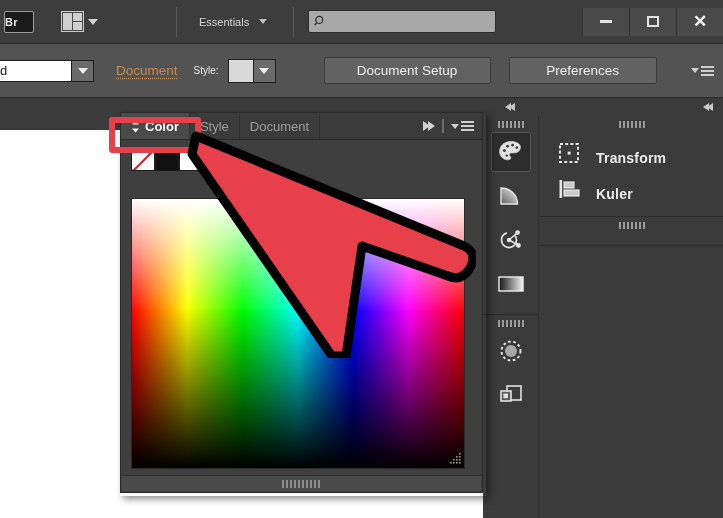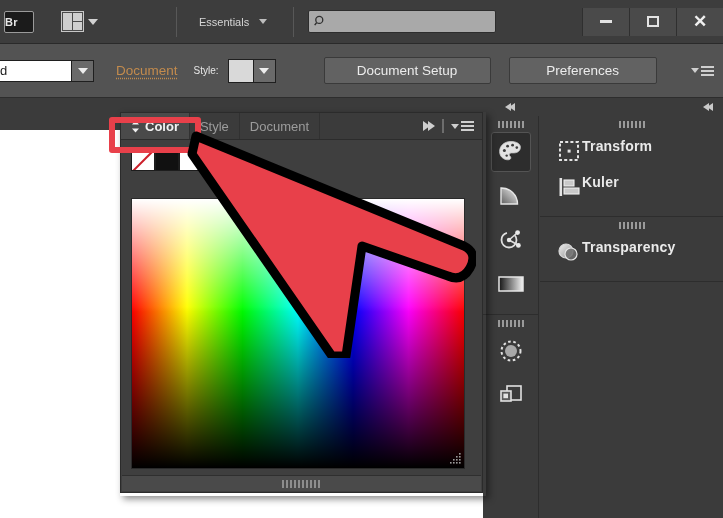--- a/index.html
+++ b/index.html
@@ -246,21 +246,21 @@
   }
   .rail-btn.sel { background: #2d2d2d; border: 1px solid #545454; }
 
   .panel-col {
     position: absolute; left: 57px; top: 18px; right: 0; bottom: 0;
     background: #3b3b3b;
   }
   .pgroup { border-bottom: 1px solid #2d2d2d; padding-bottom: 10px; }
   .pgrip { display: flex; justify-content: center; padding: 5px 0 6px; }
   .prow {
-    display: flex; align-items: flex-start; 
+    display: flex; align-items: flex-end; gap: 14px;
     padding: 4px 0 4px 16px; height: 36px;
   }
   .prow-label { color: #eaeaea; font-size: 14px; font-weight: bold; letter-spacing: .2px; }
   .picon { width: 26px; height: 26px; flex: 0 0 26px; display:flex; align-items:center; justify-content:center;}
 
   
   .hl-rect {
     position: absolute; left: 109px; top: 117px; width: 92px; height: 36px;
     border: 6px solid #e8404a; border-radius: 3px;
     pointer-events: none;
@@ -485,35 +485,20 @@
           </span>
           <span class="prow-label">Kuler</span>
         </div>
       </div>
 
       <div class="pgroup">
         <div class="pgrip">
           <span class="dots-h-small"></span>
         </div>
 
-        <div class="prow">
-          <span class="picon">
-            <svg width="26" height="24" viewBox="0 0 26 24">
-              <defs>
-                  <linearGradient id="trGrad" x1="0" y1="0" x2="1" y2="1">
-                <stop offset="0" stop-color="#f0f0f0"></stop>
-                    <stop offset="1" stop-color="#8e8e8e"></stop>
-              </linearGradient>
-                </defs>
-              <circle cx="10" cy="11" r="7" fill="url(#trGrad)" stroke="#d8d8d8" stroke-width="1.2"></circle>
-              <circle cx="15" cy="14" r="6" fill="#6f6f6f" fill-opacity=".85" stroke="#e4e4e4" stroke-width="1.2"></circle>
-            </svg>
-          </span>
-          <span class="prow-label">Transparency</span>
-        </div>
       </div>
 
     </div>
   </div>
 
   <div class="panel-shadow"></div>
   <div class="color-panel">
 
     <div class="tabstrip">
 

